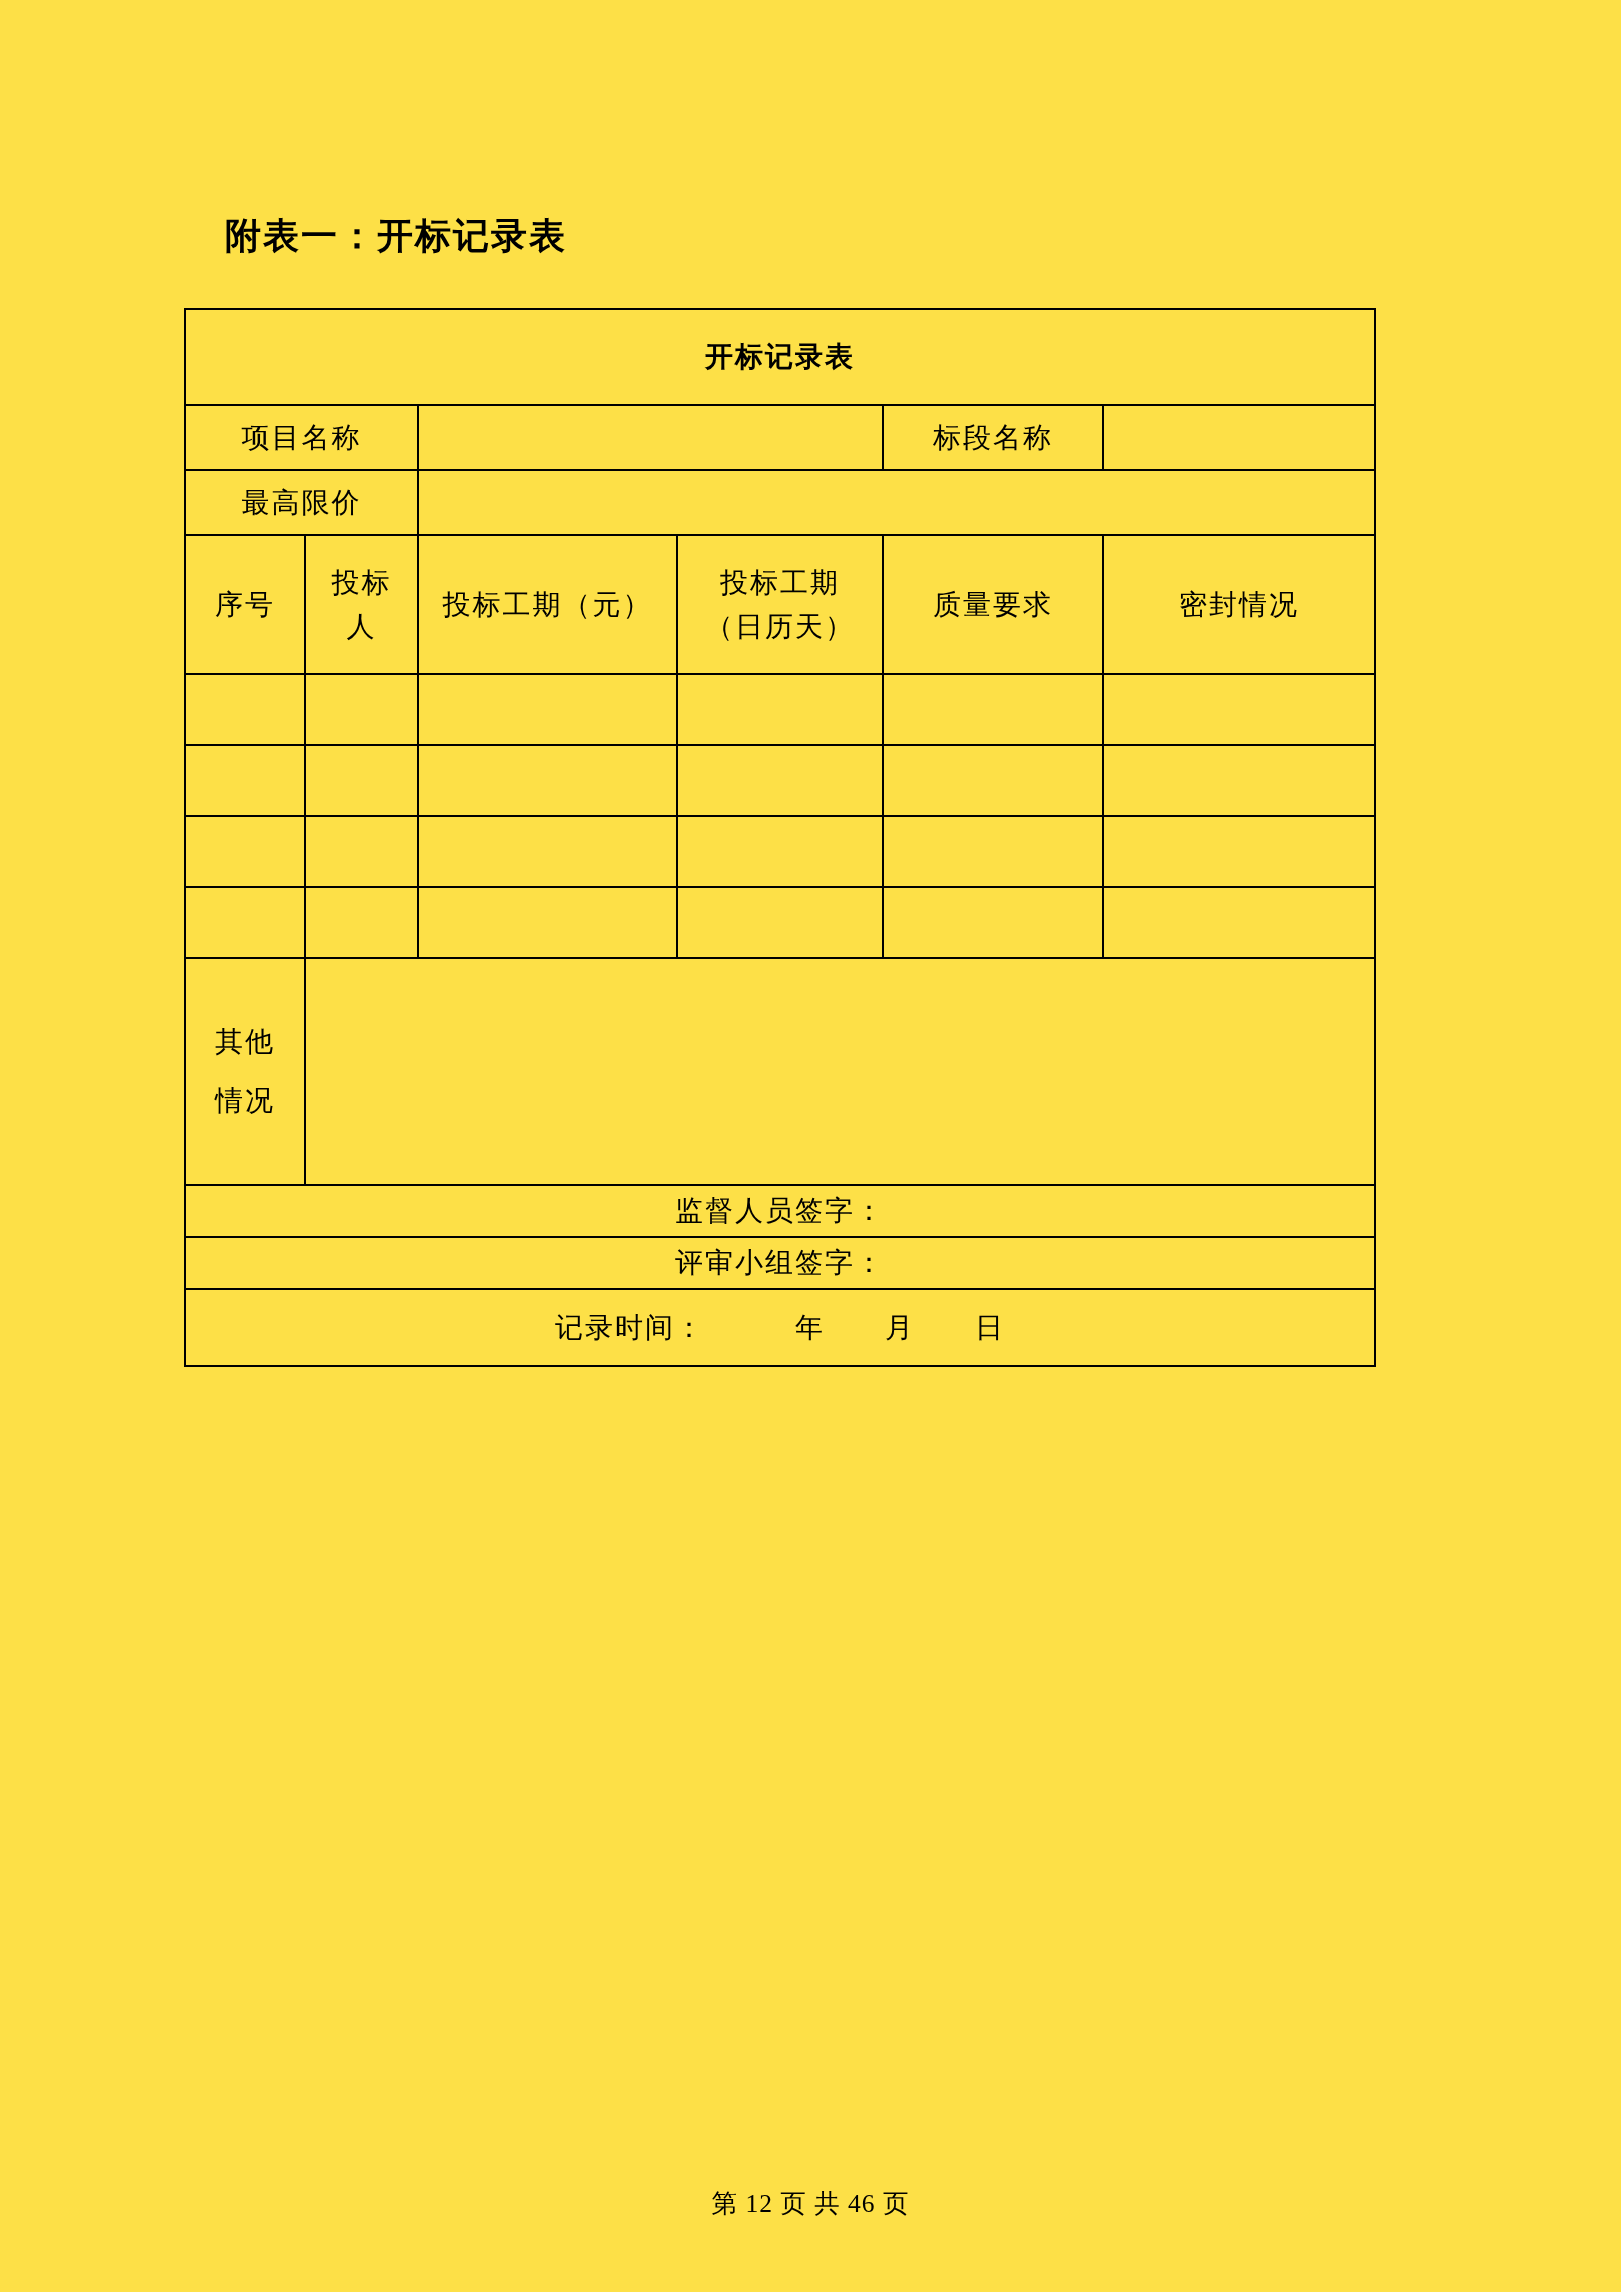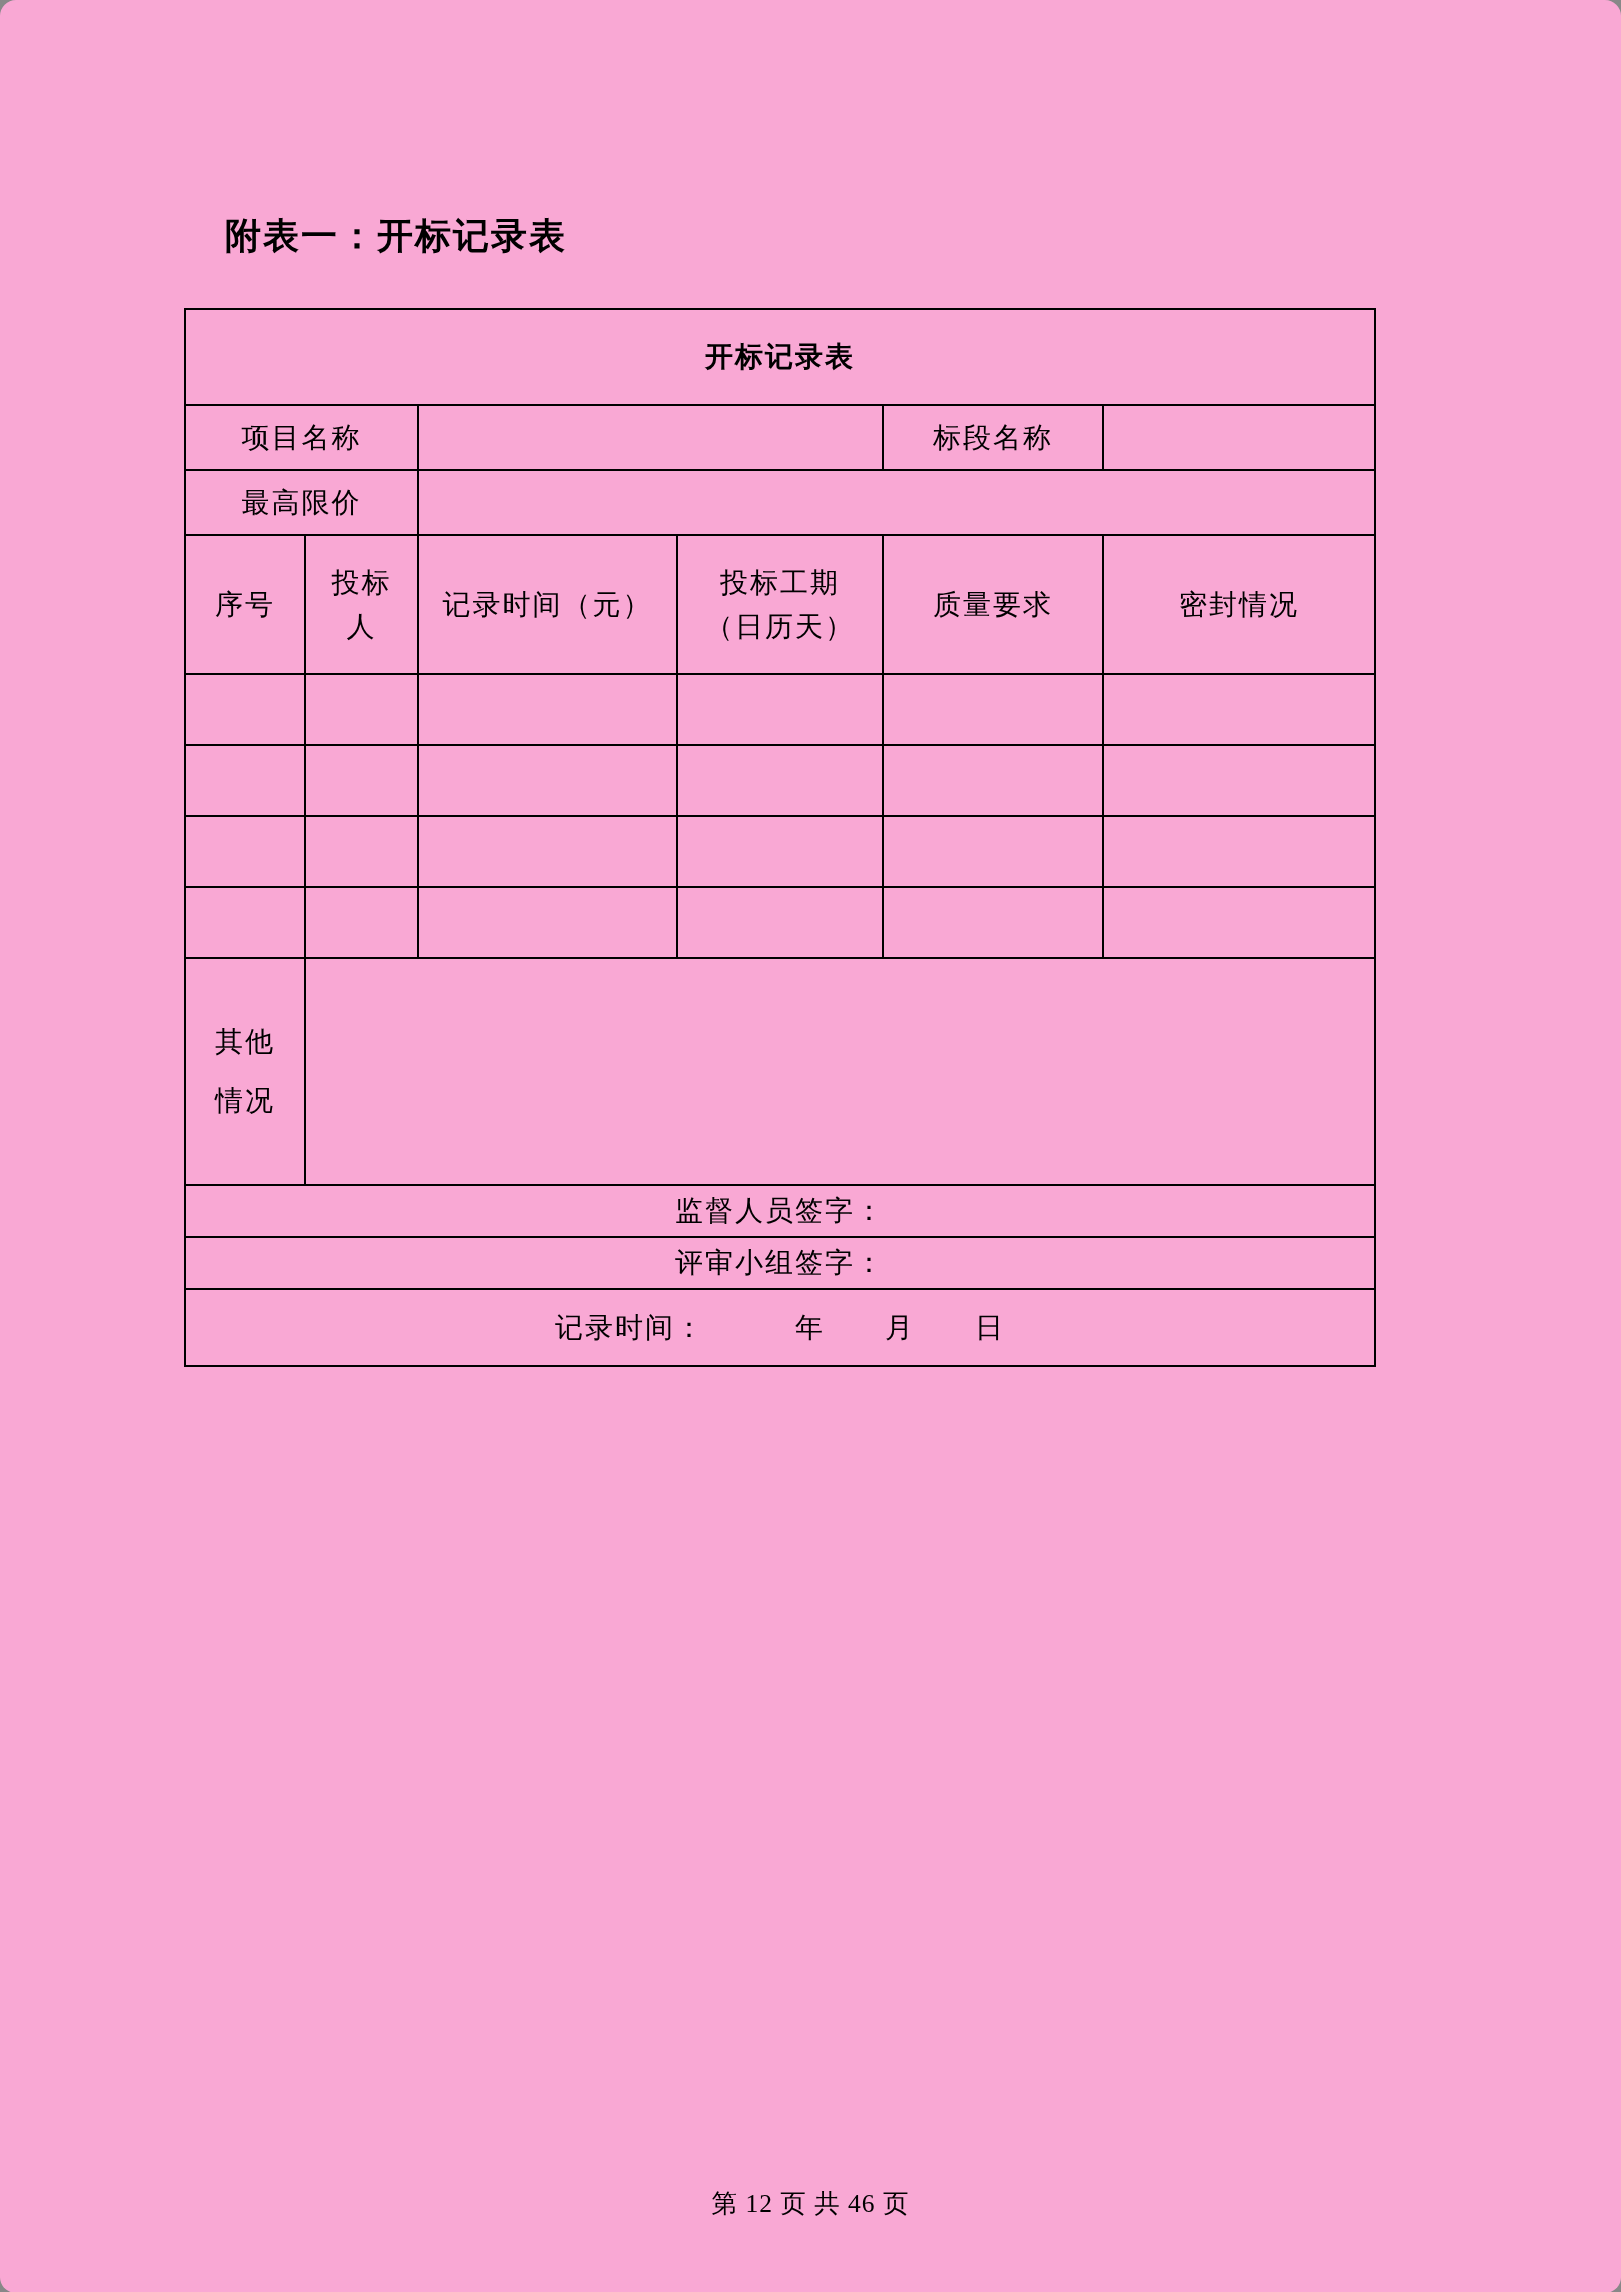--- a/index.html
+++ b/index.html
@@ -4,25 +4,24 @@
 <style>
   html, body {
     margin: 0;
     padding: 0;
     background: #888;
   }
   .page {
     position: relative;
     width: 1621px;
     height: 2293px;
-    background: #f9a8d4;
+    background: #fde047;
     font-family: "Liberation Serif", "DejaVu Serif", serif;
     color: #000000;
     overflow: hidden;
-    border-radius: 16px;
   }
   .doc-heading {
     position: absolute;
     left: 225px;
     top: 212px;
     font-size: 36px;
     font-weight: bold;
     letter-spacing: 2px;
     white-space: nowrap;
   }
@@ -115,21 +114,21 @@
 
     <tr class="r-limit">
       <td colspan="2">最高限价</td>
       <td colspan="4"></td>
     </tr>
 
     <tr class="r-header">
       <td>序号</td>
       <td class="multiline">投标
 人</td>
-      <td>记录时间（元）</td>
+      <td>投标工期（元）</td>
       <td class="multiline">投标工期
 （日历天）</td>
       <td>质量要求</td>
       <td>密封情况</td>
     </tr>
 
     <tr class="r-empty">
       <td></td>
       <td></td>
       <td></td>

